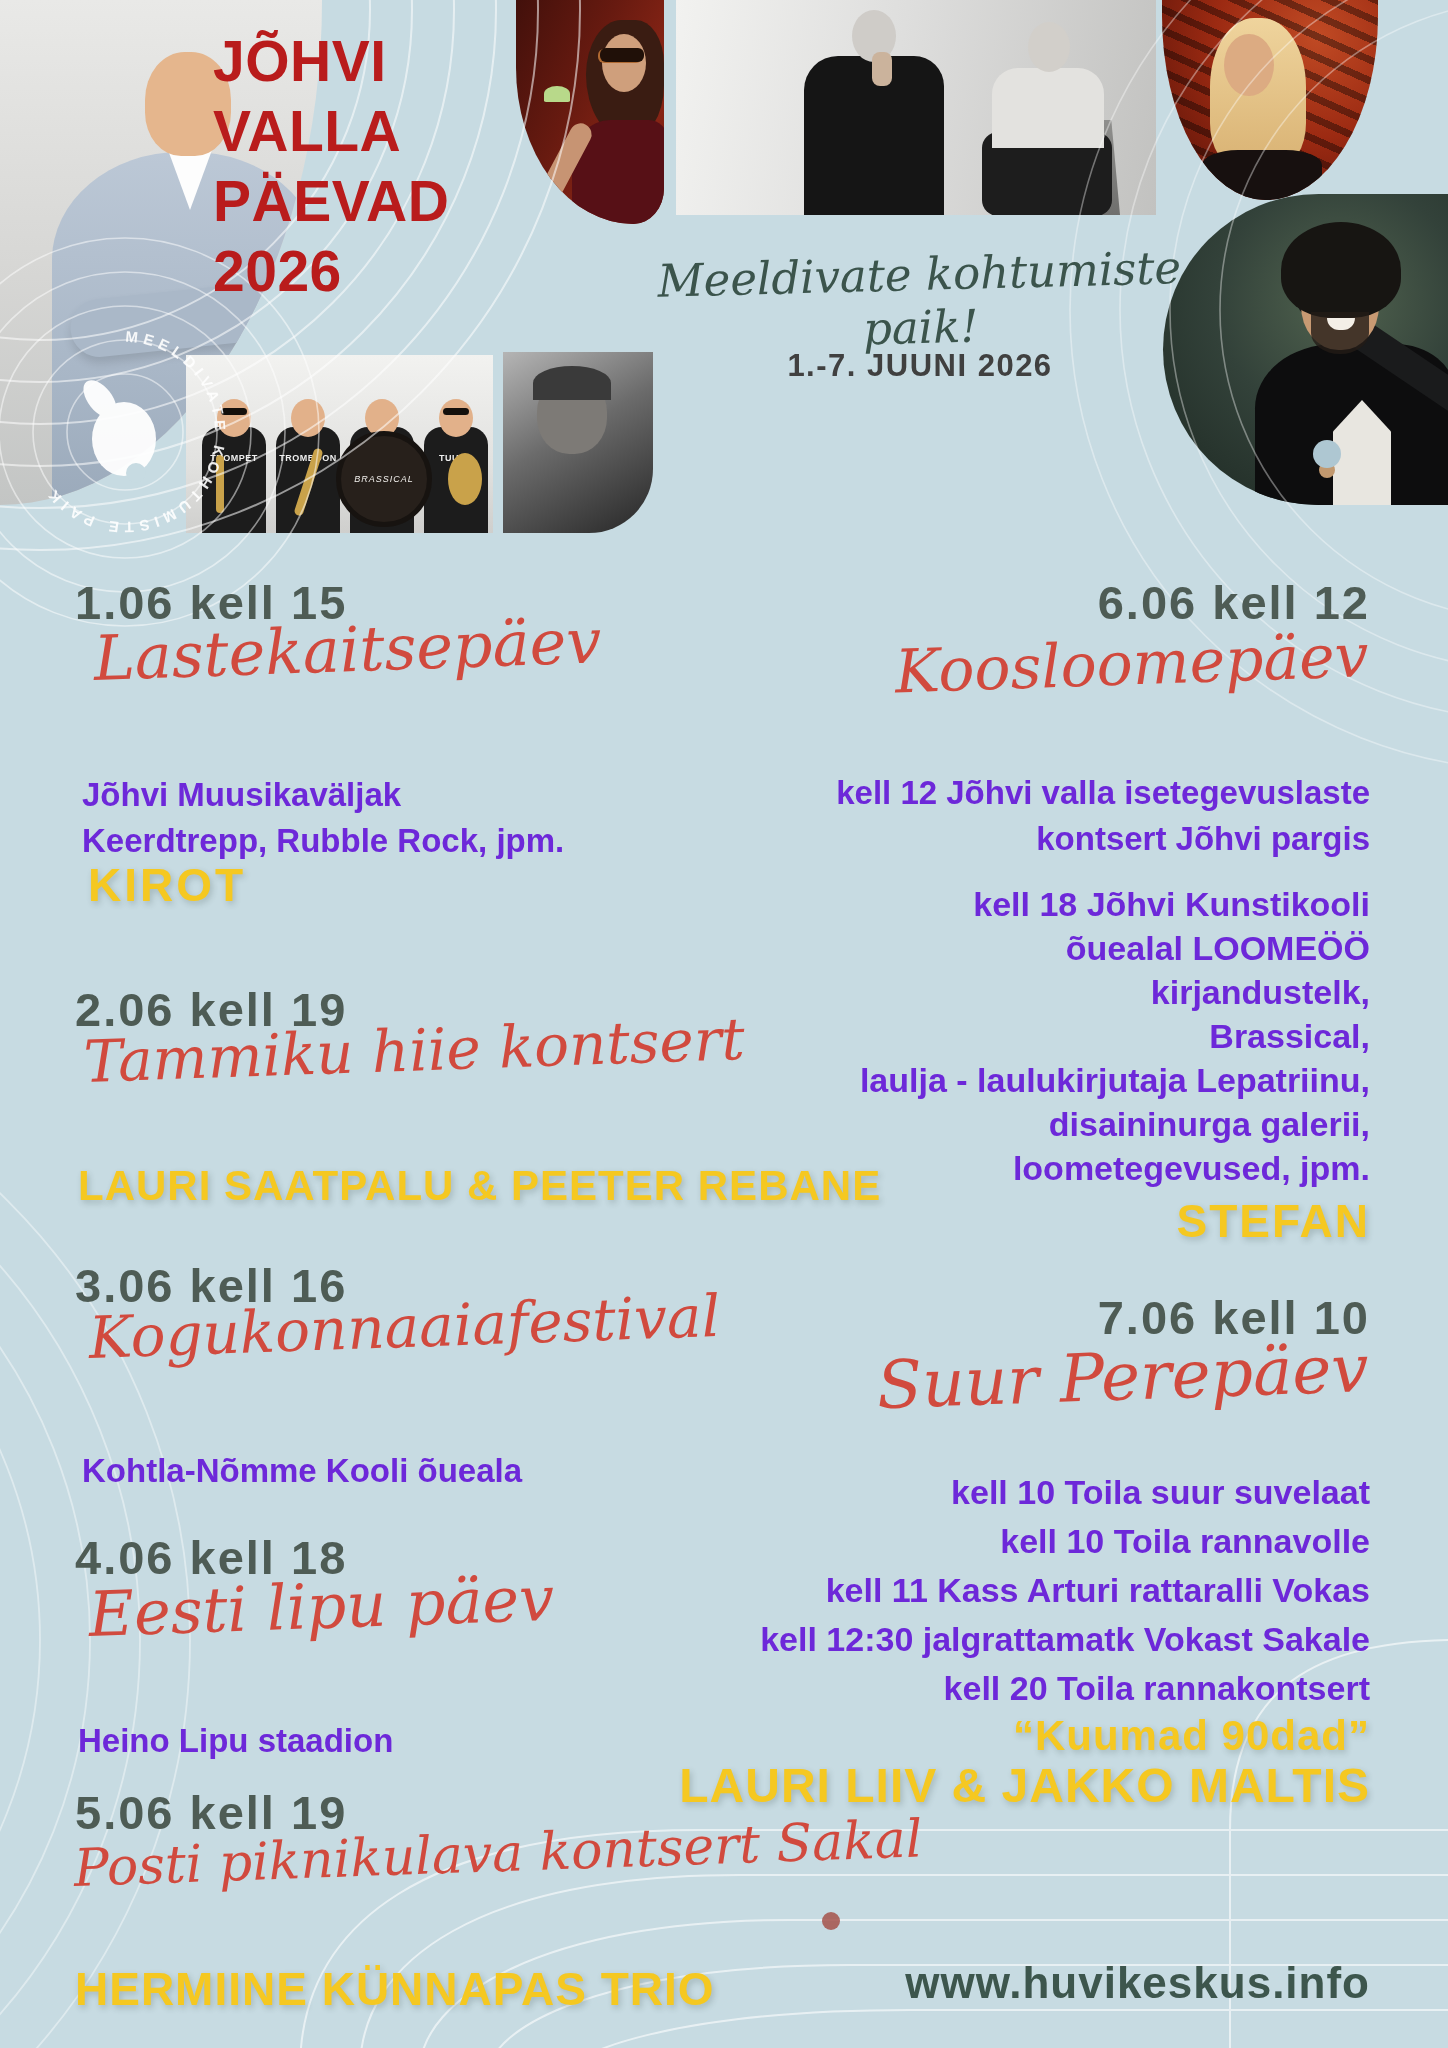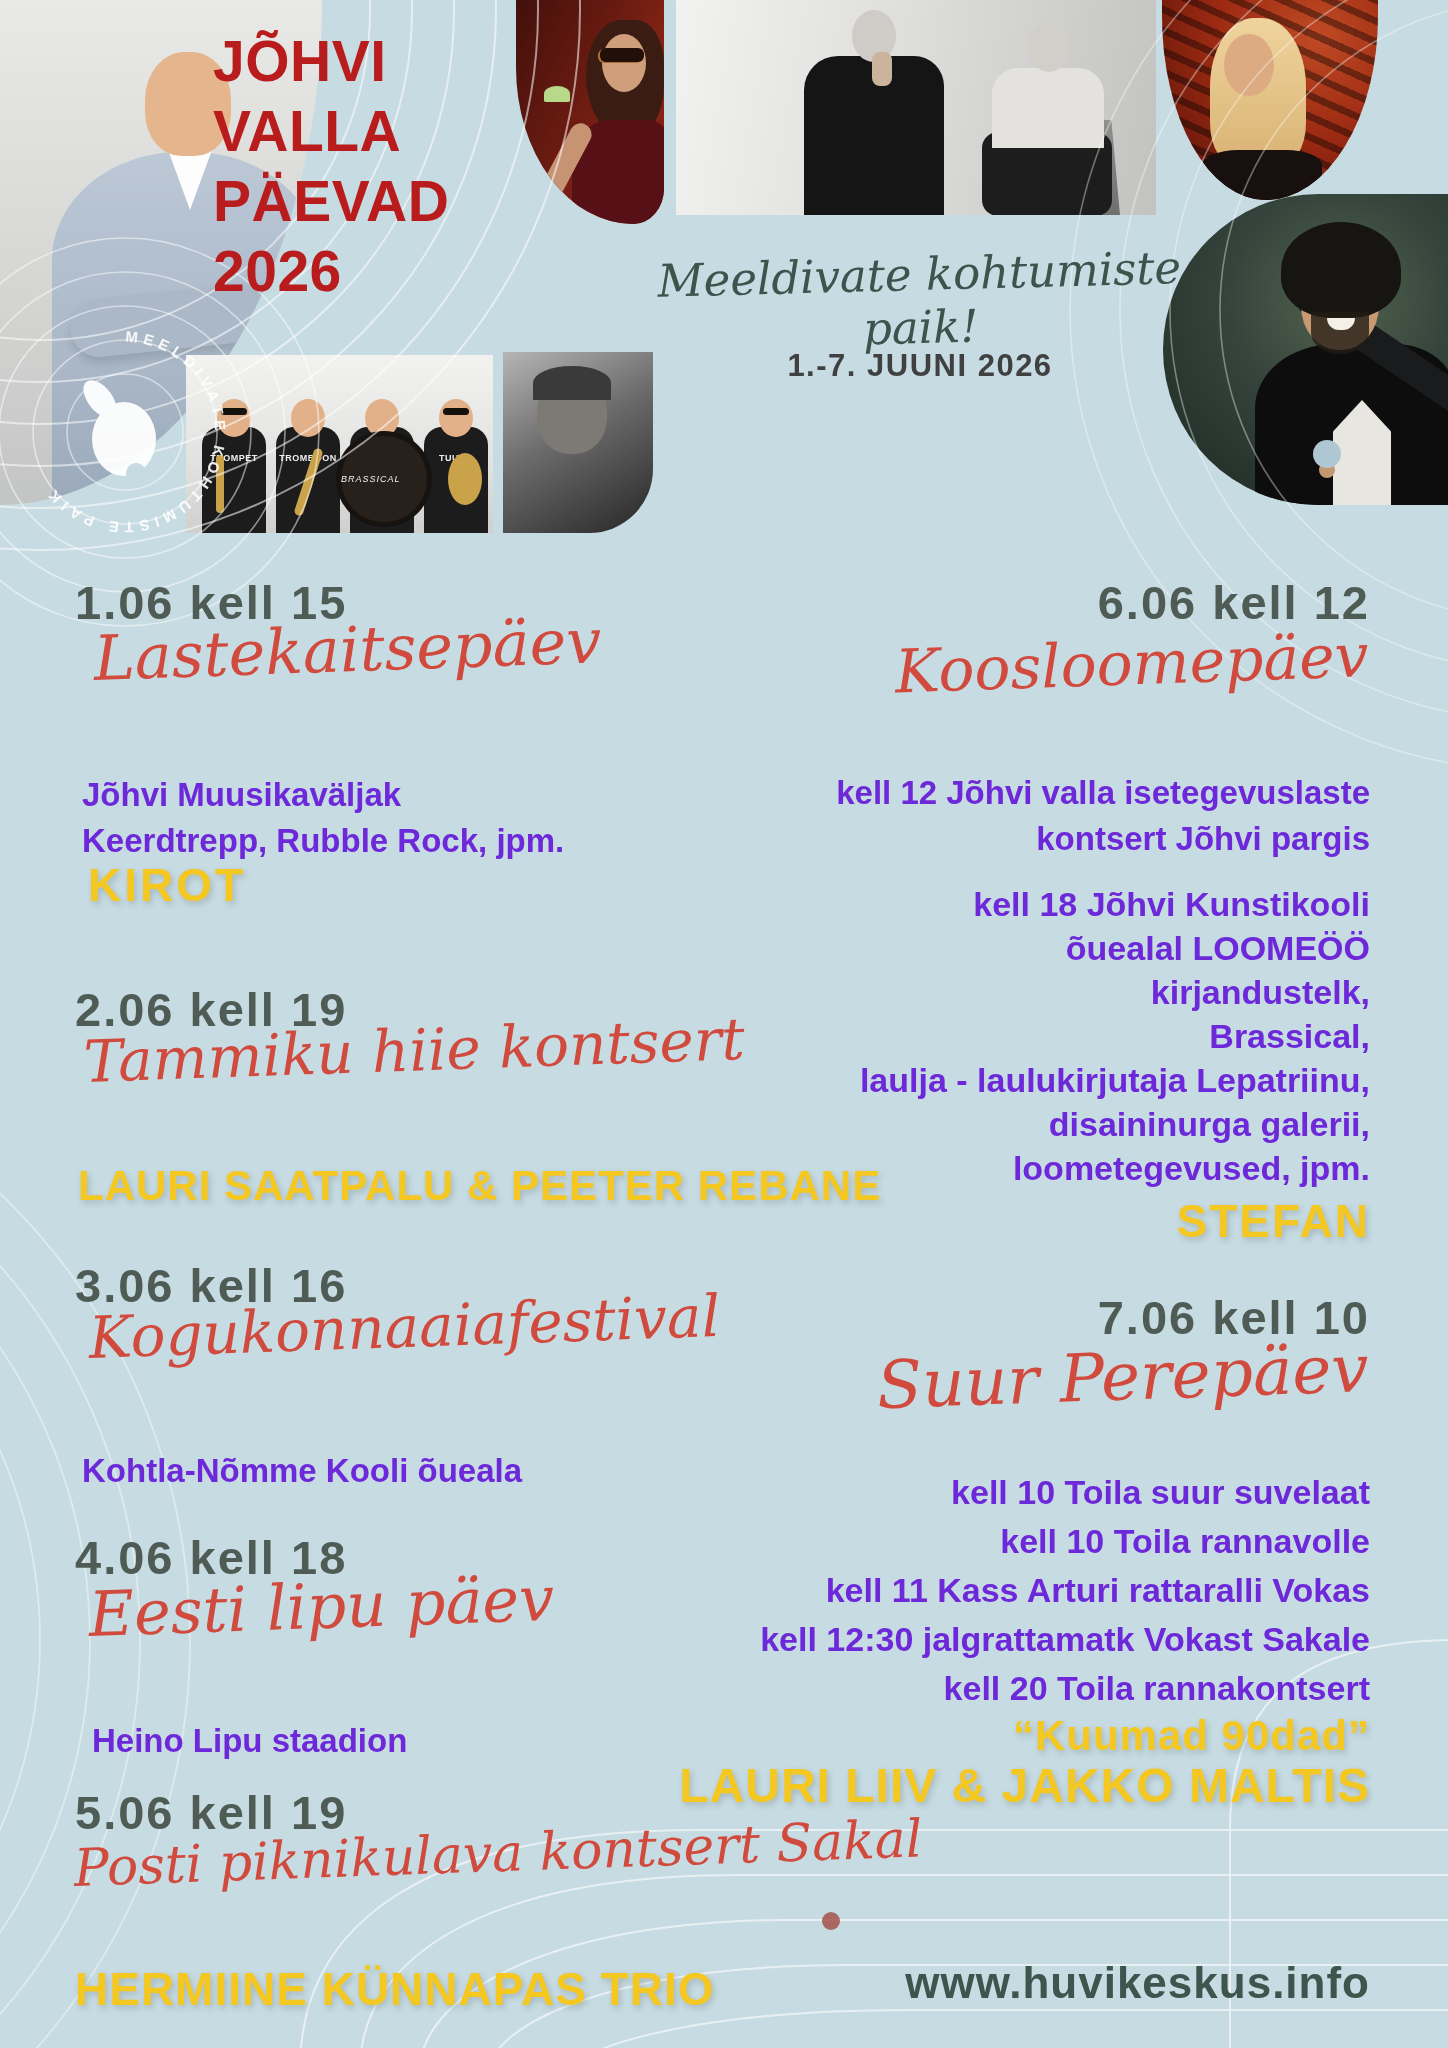--- a/index.html
+++ b/index.html
@@ -53,21 +53,21 @@
   .sg-strap{position:absolute;left:120px;top:140px;width:200px;height:30px;border-radius:14px;background:#1a1b1c;transform:rotate(34deg);}
   .sg-mic{position:absolute;left:150px;top:246px;width:28px;height:28px;border-radius:50%;background:#aec7d2;box-shadow:0 16px 0 -6px #c2996f;}
 
   .photo-band{left:186px;top:355px;width:307px;height:178px;
               background:linear-gradient(180deg,#f2f2f0 0%,#e2e2e0 60%,#cfcfcd 100%);}
   .bm{position:absolute;bottom:0;width:64px;height:106px;border-radius:18px 18px 0 0;background:#1c1c1c;}
   .bm-head{position:absolute;width:34px;height:38px;border-radius:50%;background:#e2b18a;bottom:96px;}
   .bm-label{position:absolute;width:64px;top:26px;text-align:center;font-size:9px;font-weight:700;color:#efefef;letter-spacing:.5px;}
   .bm-shade{position:absolute;width:26px;height:7px;border-radius:4px;background:#14100c;bottom:118px;}
   .band-drum{position:absolute;left:150px;top:76px;width:86px;height:86px;border-radius:50%;background:#27201b;border:5px solid #171310;z-index:2;
-             display:flex;align-items:center;justify-content:flex-start;}
+             display:flex;align-items:center;justify-content:center;}
   .band-drum span{font-size:9px;font-style:italic;color:#f1efec;letter-spacing:1px;}
   .band-brass{position:absolute;background:#c9a24a;border-radius:6px;}
 
   .photo-bwman{left:503px;top:352px;width:150px;height:181px;border-radius:0 0 64px 0;
                background:linear-gradient(150deg,#b5b5b5 0%,#6b6b6b 45%,#262626 100%);}
   .bw-head{position:absolute;left:34px;top:24px;width:70px;height:78px;border-radius:46%;background:#7d7a76;}
   .bw-hair{position:absolute;left:30px;top:14px;width:78px;height:34px;border-radius:50% 50% 0 0;background:#3a3a3a;}
 
   
   .deco{position:absolute;left:0;top:0;z-index:2;pointer-events:none;}
@@ -87,21 +87,21 @@
   .perf{font-weight:800;color:#f5c821;letter-spacing:1px;text-shadow:2px 3px 6px rgba(40,60,55,.22);white-space:nowrap;}
   .r{right:78px;text-align:right;}
 
   .l-date1{left:75px;top:575px;}  .l-scr1{left:95px;top:622px;font-size:62px;}
   .l-det1{left:82px;top:772px;}   .l-perf1{left:88px;top:858px;font-size:46px;letter-spacing:3px;}
   .l-date2{left:75px;top:982px;}  .l-scr2{left:85px;top:1028px;font-size:58px;}
   .l-perf2{left:78px;top:1162px;font-size:42px;}
   .l-date3{left:75px;top:1258px;} .l-scr3{left:90px;top:1304px;font-size:58px;}
   .l-det3{left:82px;top:1448px;}
   .l-date4{left:75px;top:1530px;} .l-scr4{left:90px;top:1578px;font-size:62px;}
-  .l-det4{left:92px;top:1718px;}
+  .l-det4{left:78px;top:1718px;}
   .l-date5{left:75px;top:1785px;} .l-scr5{left:75px;top:1838px;font-size:52px;}
   .l-perf5{left:75px;top:1962px;font-size:46px;}
 
   .r-date6{top:575px;}  .r-scr6{top:620px;font-size:60px;transform:rotate(-2deg);transform-origin:right bottom;}
   .r-det6a{top:770px;}
   .r-det6b{top:882px;font-size:34px;line-height:44px;}
   .r-perf6{top:1194px;font-size:46px;letter-spacing:2px;}
   .r-date7{top:1290px;} .r-scr7{top:1330px;font-size:66px;transform:rotate(-2deg);transform-origin:right bottom;}
   .r-det7{top:1468px;font-size:34px;line-height:49px;}
   .r-perf7q{top:1712px;font-size:42px;}

